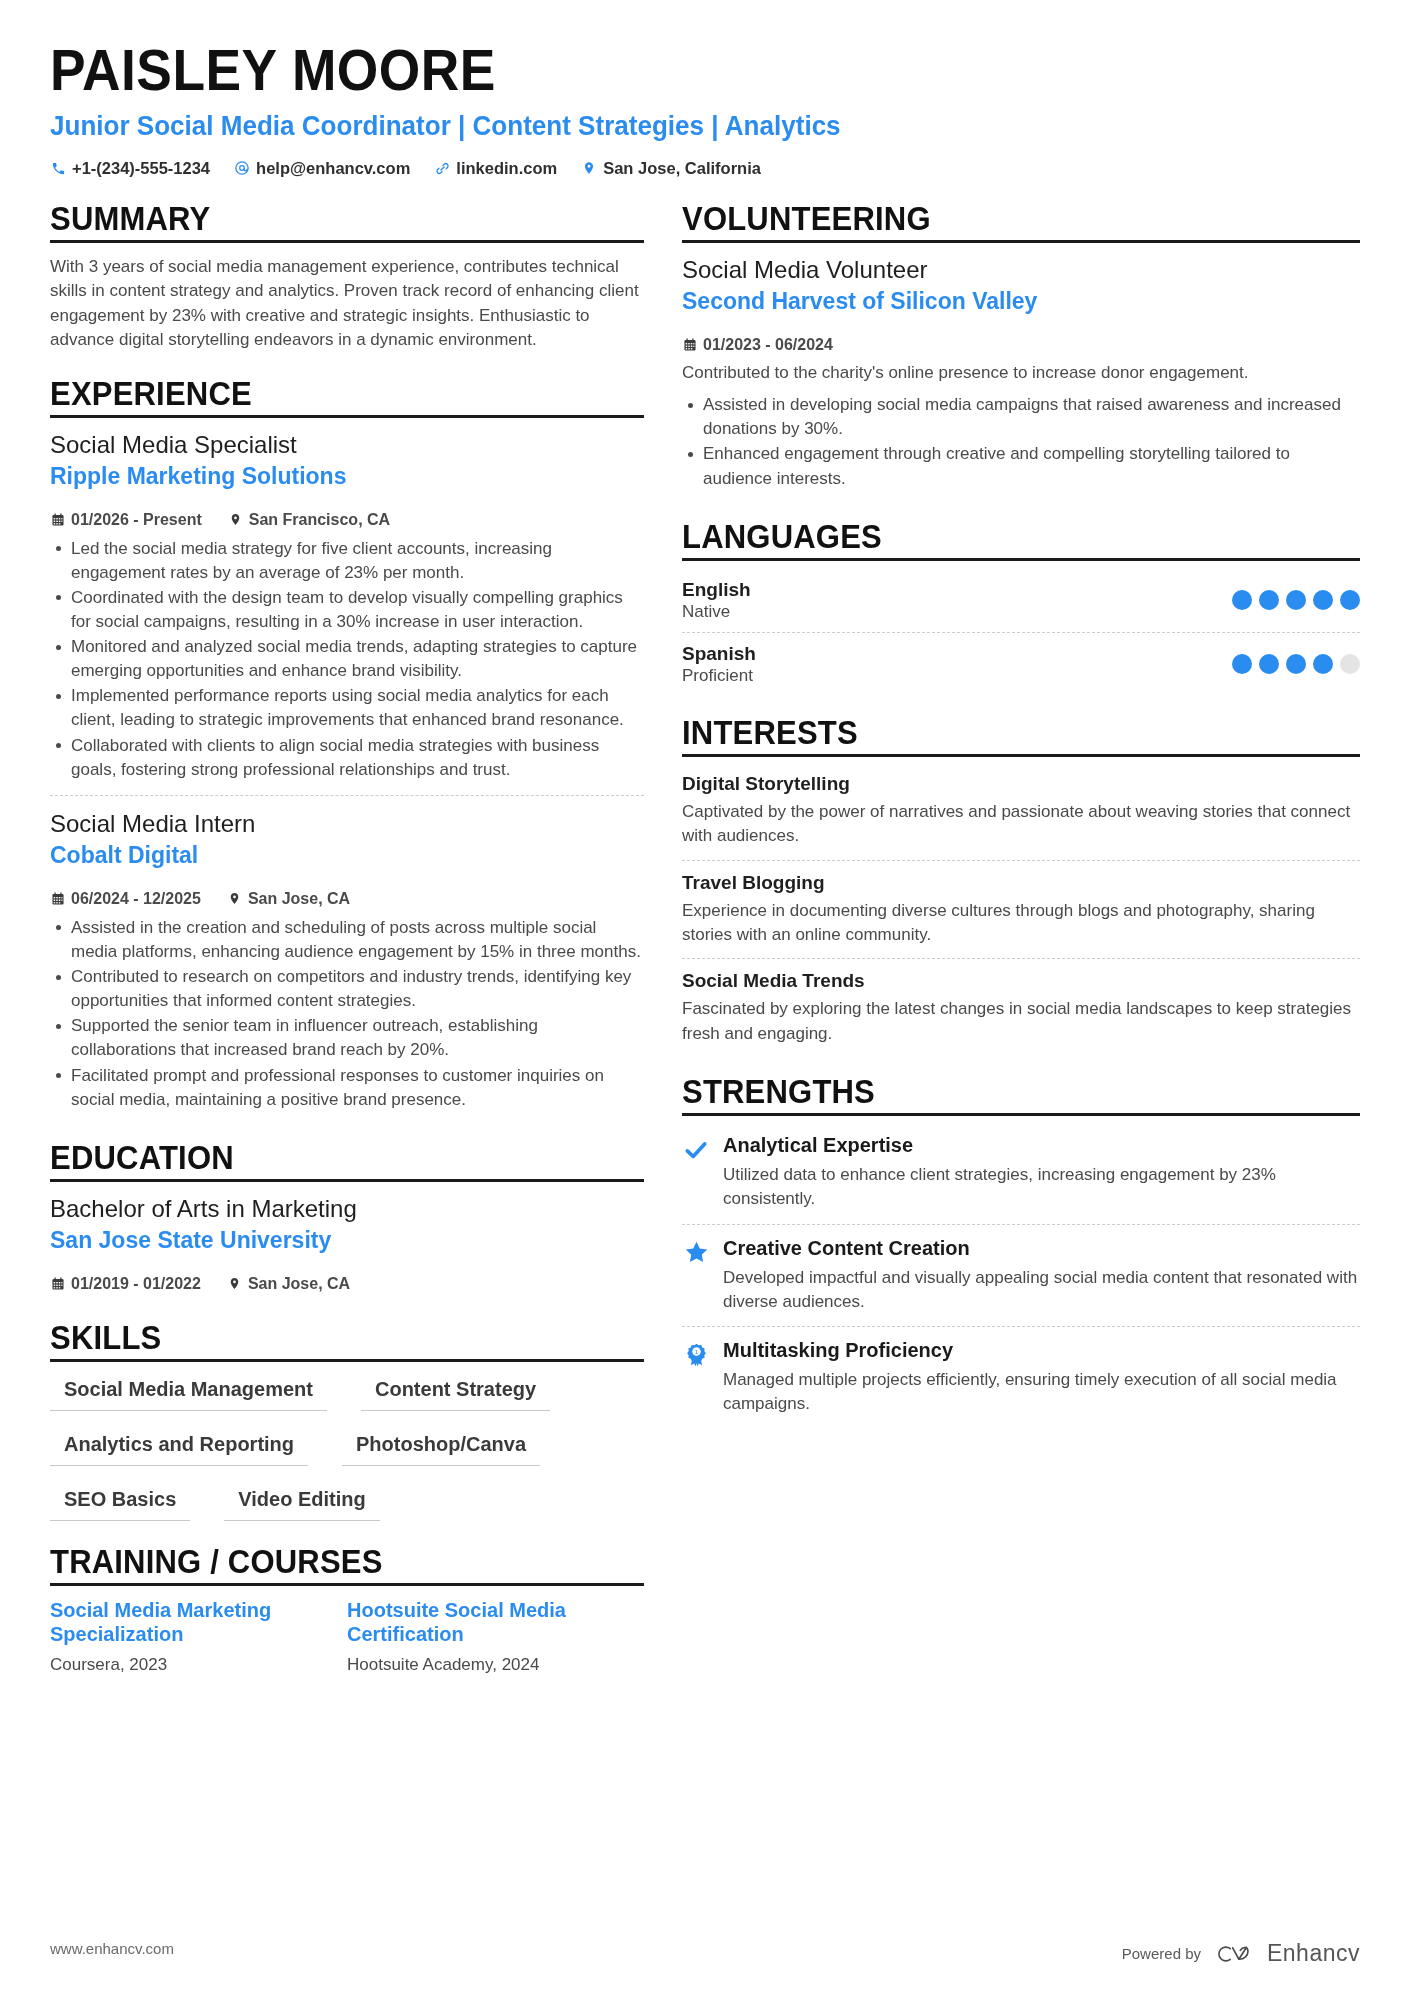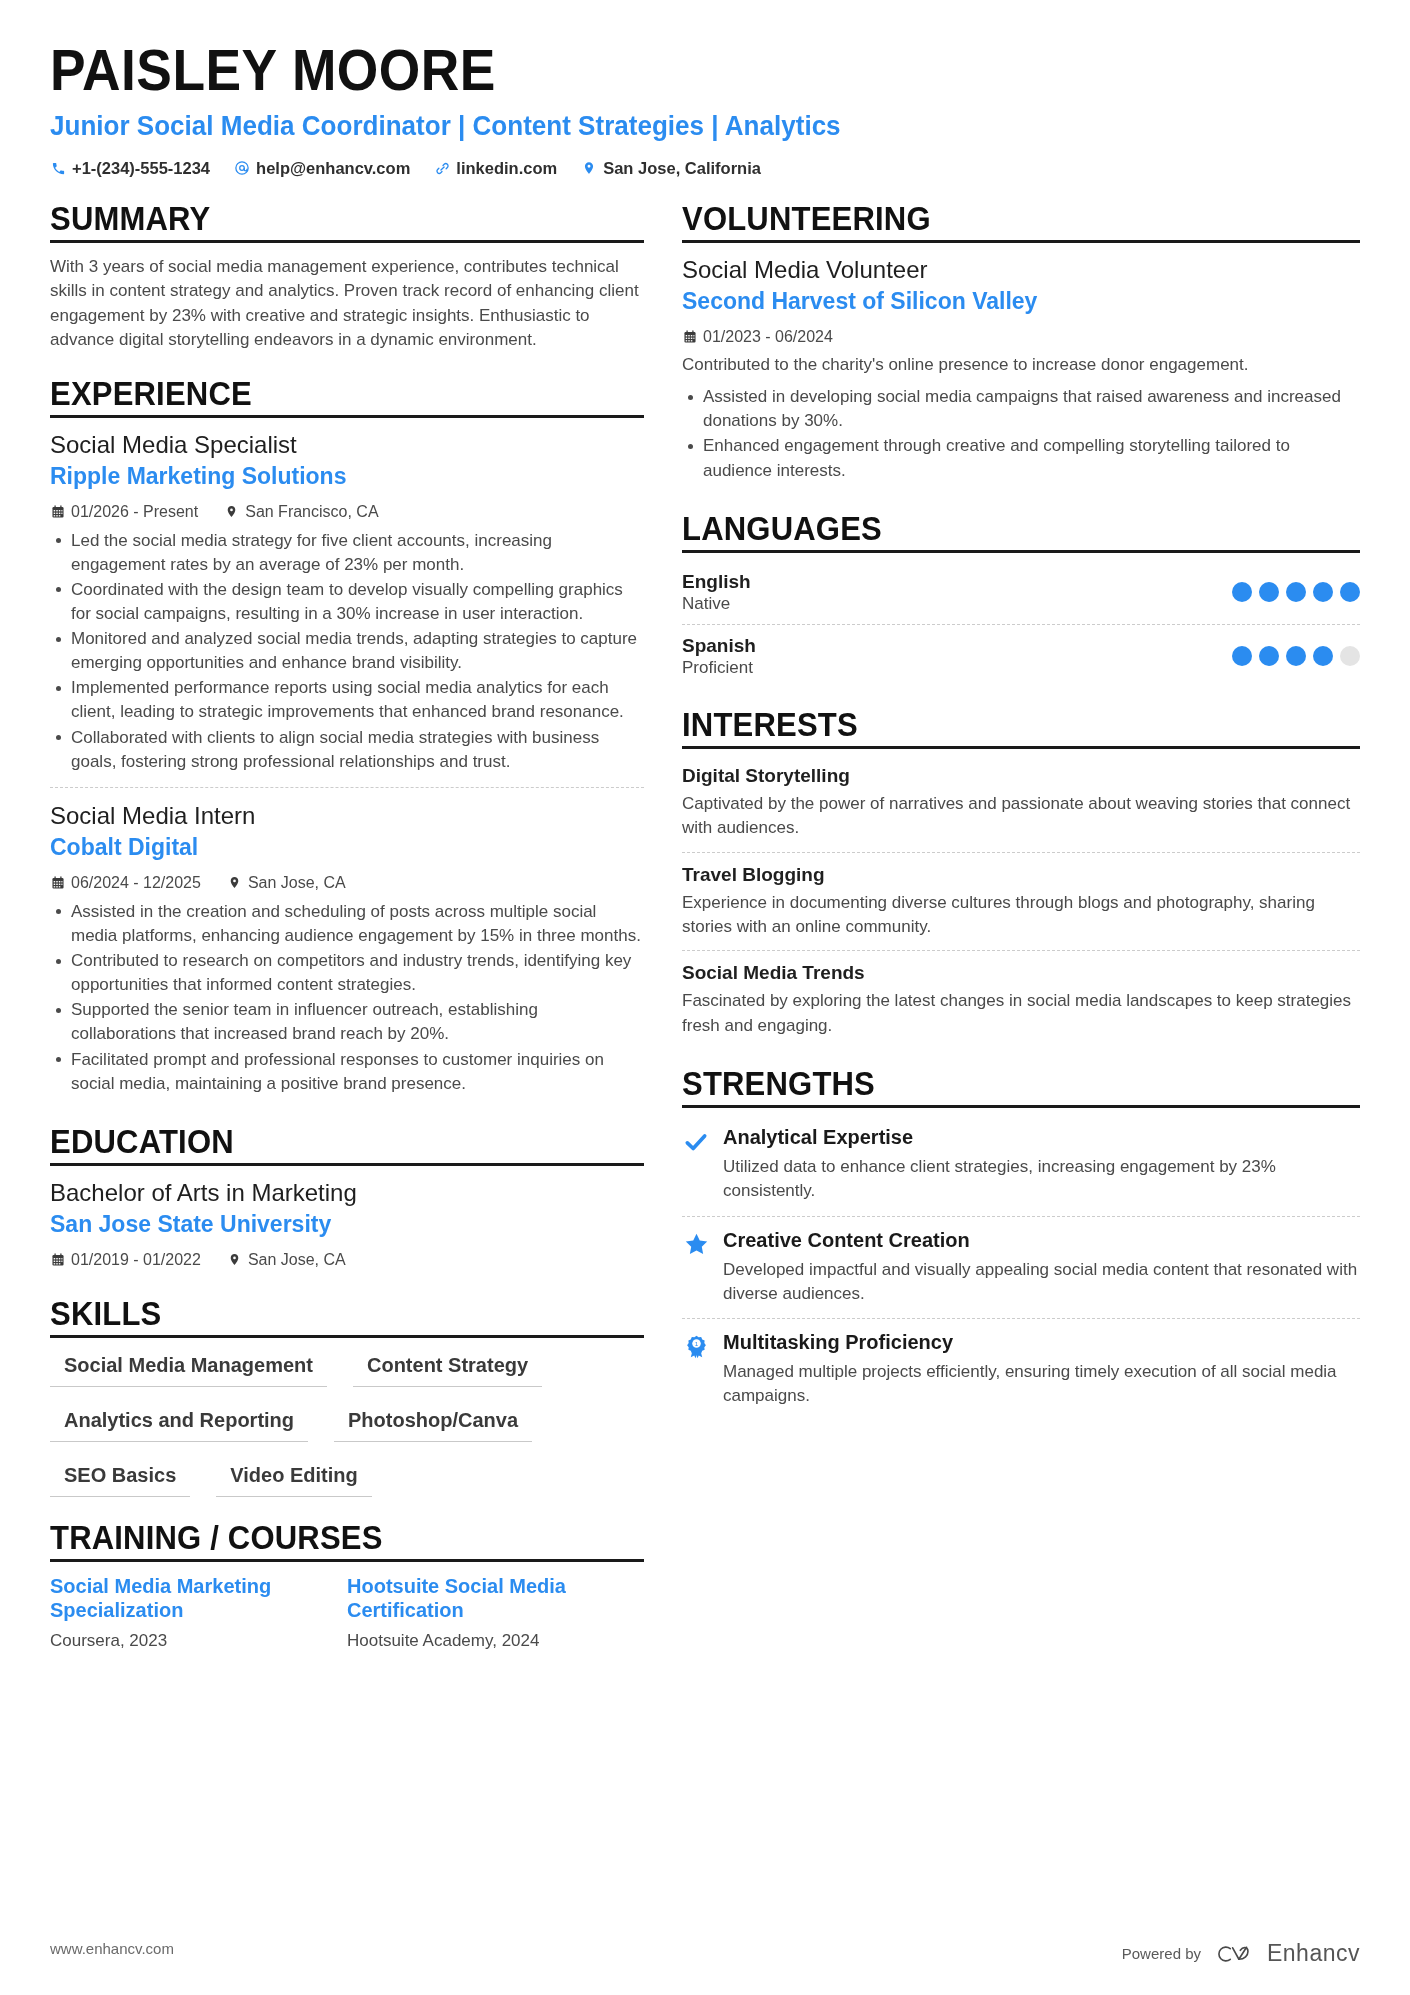--- a/index.html
+++ b/index.html
@@ -110,23 +110,24 @@
     font-family: "Liberation Sans Narrow", "Liberation Sans", sans-serif;
     font-size: 23px;
     font-weight: bold;
     color: #2b8cf0;
     margin-top: 3px;
   }
   .entry-meta {
     display: flex;
     align-items: center;
     gap: 0;
-    margin-top: 13px;
+    margin-top: 21px;
     font-size: 16px;
     color: #4a4a4a;
+    font-weight: bold;
   }
   .entry-meta .mi {
     display: inline-flex;
     align-items: center;
     justify-content: center;
     width: 15px;
     height: 15px;
     margin-right: 6px;
     color: #3b3b3b;
     flex: 0 0 auto;
@@ -148,21 +149,21 @@
     content: "";
     position: absolute;
     left: 6px;
     top: 9.5px;
     width: 5px; height: 5px;
     background: #4a4a4a;
     border-radius: 50%;
   }
   .entry-desc { font-size: 17px; line-height: 1.44; color: #4a4a4a; margin-top: 7px; }
   
-  .skills-wrap { display: flex; flex-wrap: wrap; gap: 0 26px; }
+  .skills-wrap { display: flex; flex-wrap: wrap; gap: 0 34px; }
   .skill-chip {
     font-family: "Liberation Sans Narrow", "Liberation Sans", sans-serif;
     font-size: 20px;
     font-weight: bold;
     color: #3a3a3a;
     border-bottom: 1.5px solid #c9c9c9;
     padding: 4px 14px 9px 14px;
     margin-bottom: 18px;
     white-space: nowrap;
   }

